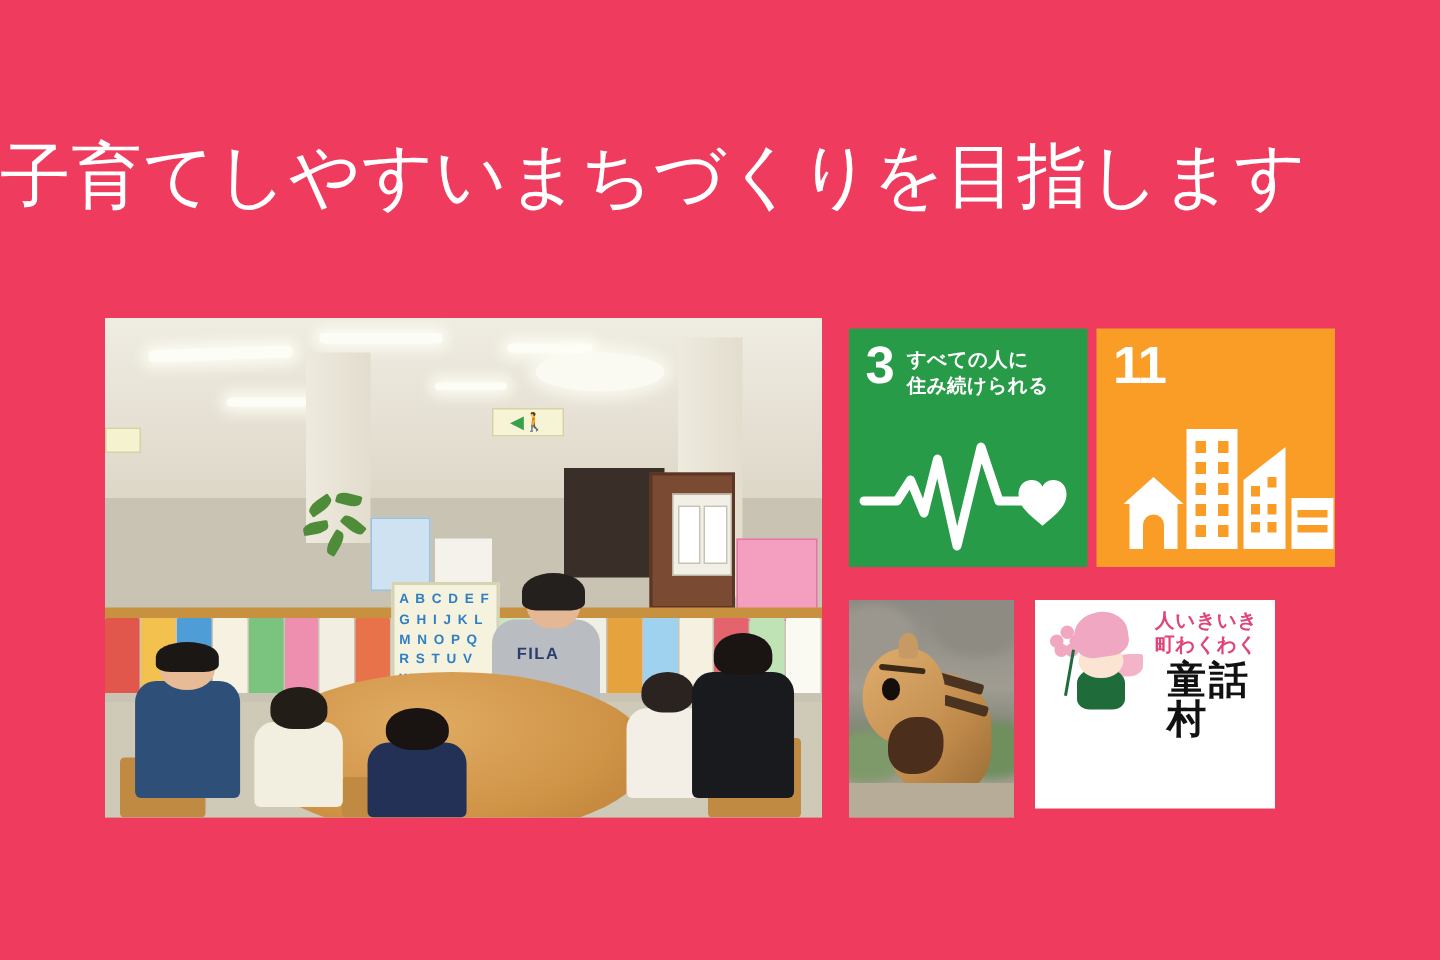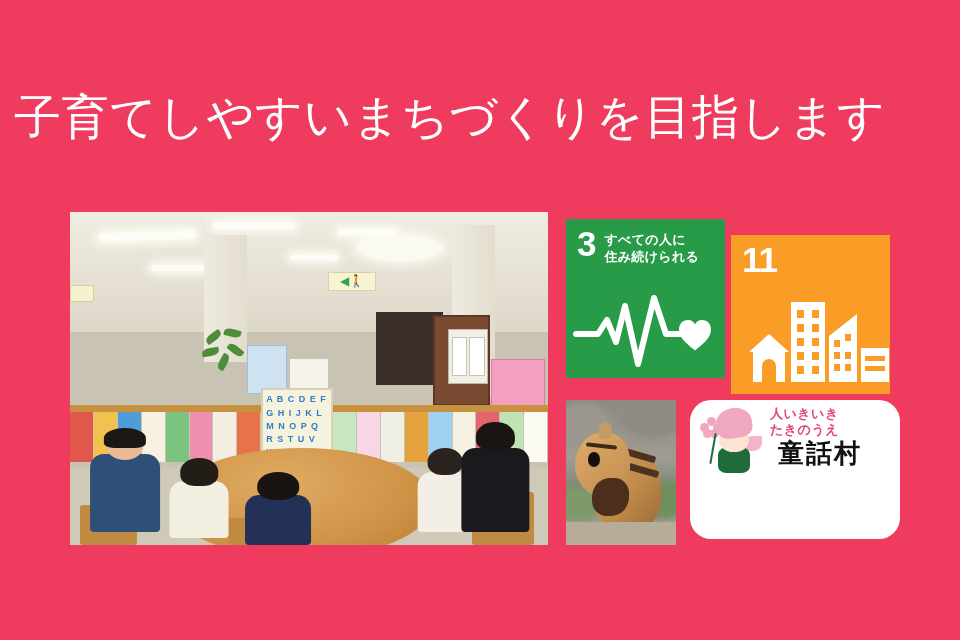--- a/index.html
+++ b/index.html
@@ -22,21 +22,20 @@
   }
 
   
   .headline-wrap {
     position: absolute;
     left: 0;
     top: 92px;
     width: 792px;
     text-align: center;
     z-index: 5;
-    padding-left: 14px;
   }
   .headline {
     color: #ffffff;
     font-size: 47px;
     line-height: 1.08;
     font-weight: 400;
     letter-spacing: 0.012em;
     white-space: nowrap;
   }
   .subhead {
@@ -208,21 +207,21 @@
 
   
   .sdg {
     position: absolute;
     top: 219px;
     width: 159px;
     height: 159px;
     overflow: hidden;
   }
   .sdg-3  { left: 566px; background: #279b48; }
-  .sdg-11 { left: 731px; background: #f99d26; margin-top: 16px; }
+  .sdg-11 { left: 731px; background: #f99d26; }
   .sdg-head {
     display: flex; align-items: flex-start;
     padding: 9px 0 0 11px;
   }
   .sdg-num {
     color: #fff; font-weight: 700; line-height: .92;
     font-size: 35px; letter-spacing: -1px; margin-right: 9px;
   }
   .sdg-title {
     color: #fff; font-size: 13px; line-height: 1.33;
@@ -264,24 +263,23 @@
     background: #4b2f1c; border-radius: 50% 40% 50% 40%;
   }
   .cm-ground {
     position: absolute; left: 0; bottom: 0; width: 100%; height: 16%;
     background: #b6ac97;
   }
 
   
   .logo-card {
     position: absolute; left: 690px; top: 400px;
-    width: 210px; height: 139px;
+    width: 160px; height: 139px;
     background: #ffffff;
     overflow: hidden;
-    border-radius: 21px;
   }
   .logo-tagline {
     position: absolute; left: 80px; top: 6px;
     color: #e0447a; font-size: 13px; font-weight: 700;
     line-height: 1.25; letter-spacing: .5px; white-space: nowrap;
   }
   .logo-mura {
     position: absolute; left: 88px; top: 40px;
     color: #111; font-size: 26px; font-weight: 700;
     letter-spacing: 2px; line-height: 1;
@@ -378,20 +376,27 @@
       <span class="book" style="background:#e6a23c"></span>
       <span class="book" style="background:#9fd2ef"></span>
       <span class="book" style="background:#f5f0df"></span>
       <span class="book" style="background:#e4646e"></span>
       <span class="book" style="background:#bfe3b4"></span>
       <span class="book" style="background:#fbfaf2"></span>
     </div>
 
     <div class="abc-board">A B C D E F G H I J K L M N O P Q R S T U V W X Y Z</div>
 
+    <div class="person-adult">
+      <span class="pa-body"></span>
+      <span class="pa-logo">FILA</span>
+      <span class="pa-head"></span>
+      <span class="pa-hair"></span>
+      <span class="pa-legs"></span>
+    </div>
 
     <div class="floor"></div>
     <div class="table-round"></div>
 
     <div class="chair" style="left:2%;  top:88%; width:12%; height:12%;"></div>
     <div class="chair" style="left:84%; top:84%; width:13%; height:16%;"></div>
     <div class="chair" style="left:33%; top:92%; width:11%; height:8%;"></div>
 
     <div class="adult2" style="left:3%; top:66%; width:17%; height:30%;">
       <span class="fig-body" style="top:22%; width:86%; height:78%; background:#2e4f78;"></span>
@@ -502,17 +507,17 @@
         <span class="petal" style="left:46%;top:56%;"></span>
       </span>
       <span class="mascot-stem"></span>
       <span class="mascot-wing"></span>
       <span class="mascot-body"></span>
       <span class="mascot-face"></span>
       <span class="mascot-hat"></span>
     </div>
     <div class="logo-tagline">
       <div>人いきいき</div>
-      <div>たきのうえ</div>
+      <div>町わくわく</div>
     </div>
     <div class="logo-mura">童話村</div>
   </div>
 </div>
 
 </body></html>

